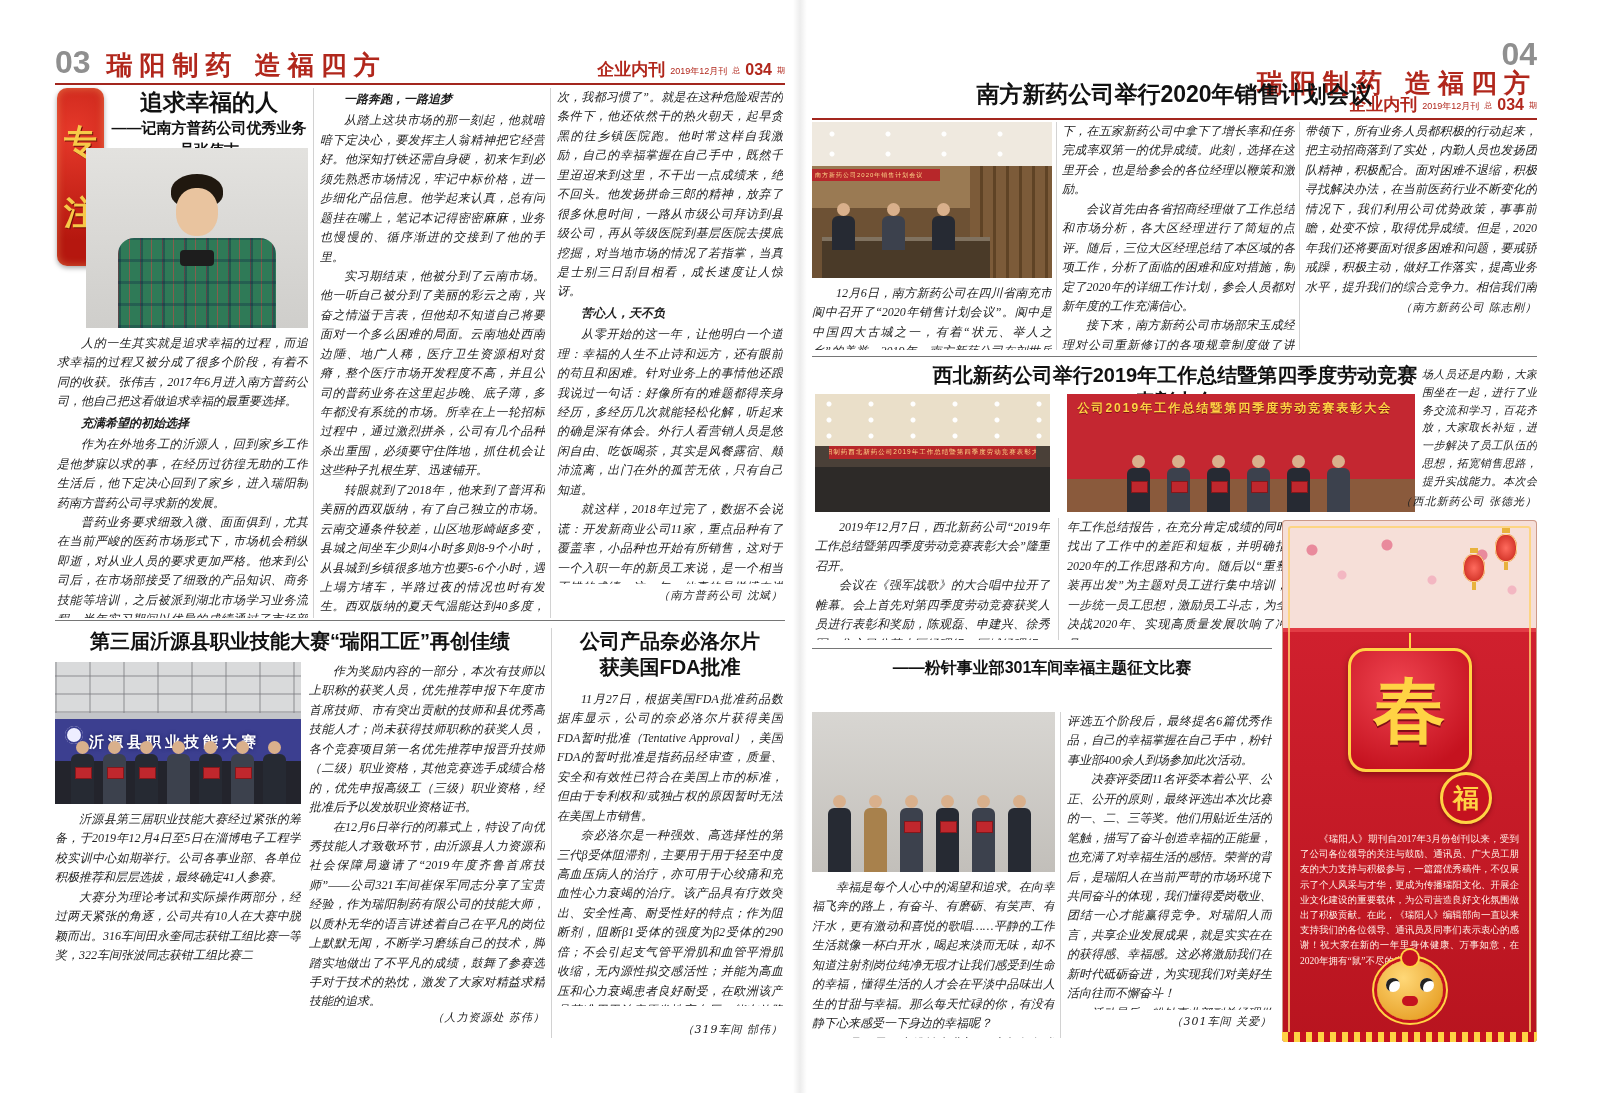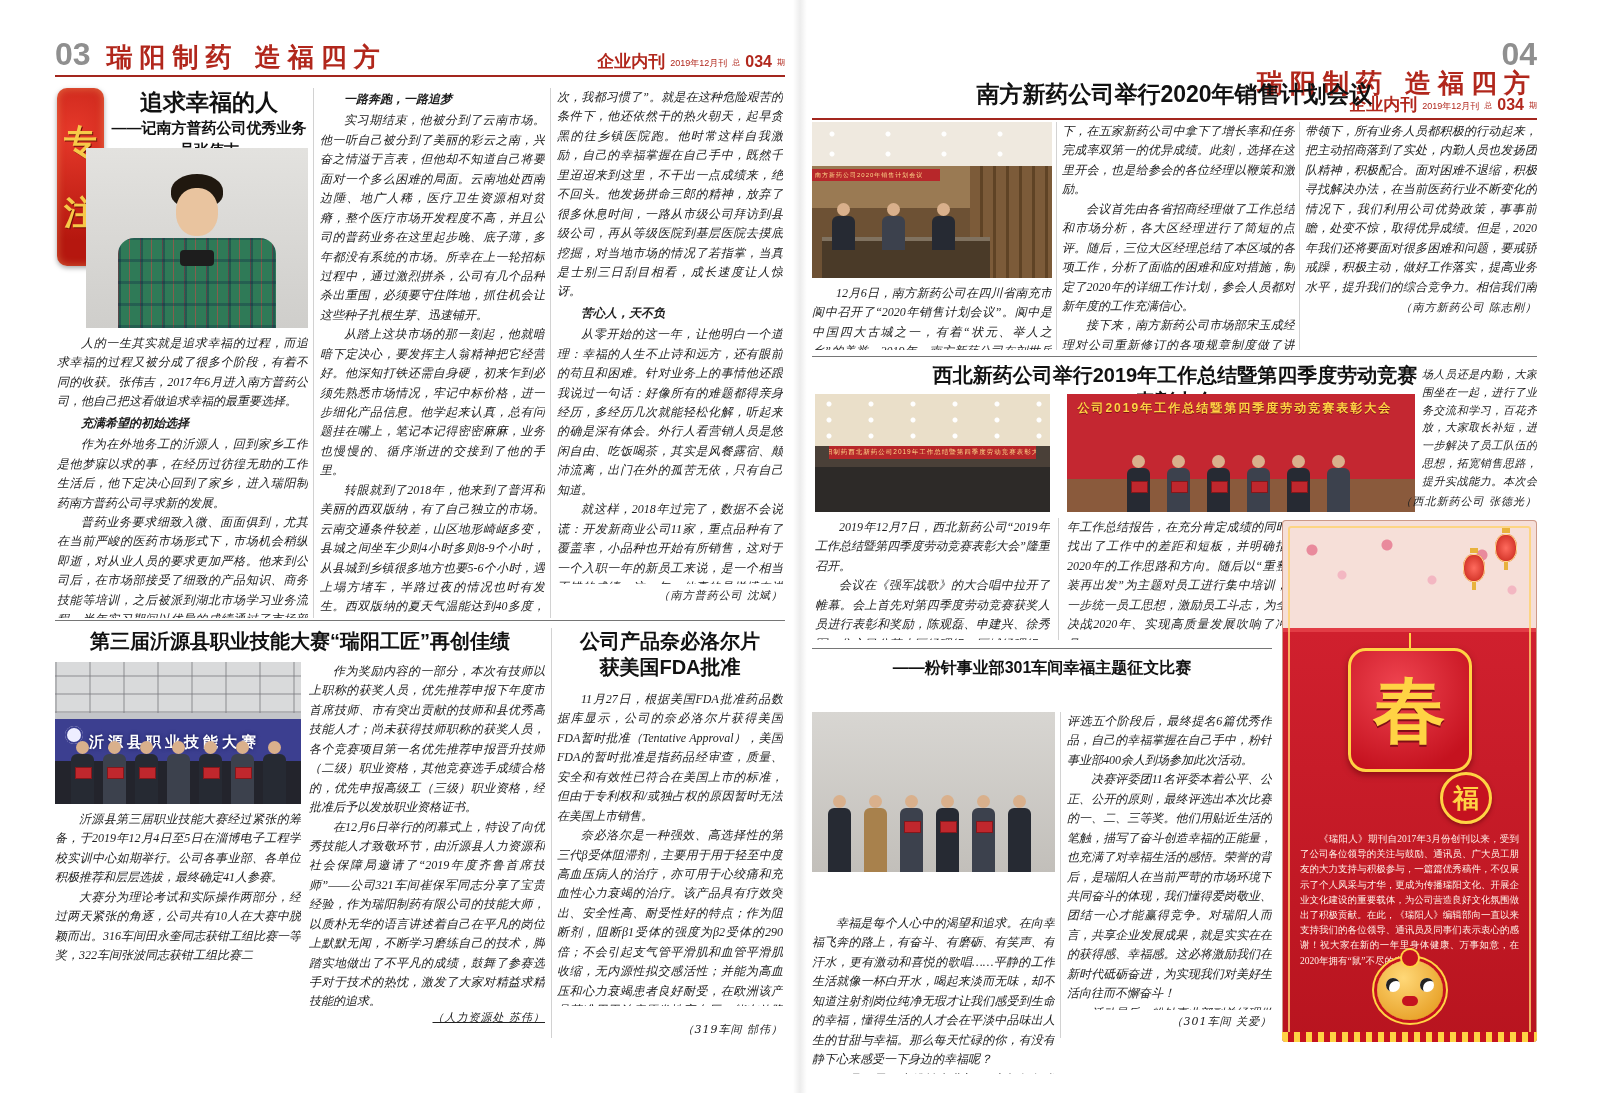--- a/index.html
+++ b/index.html
@@ -122,21 +122,21 @@
   #lion .pom{position:absolute;left:50%;top:-4px;transform:translateX(-50%);width:16px;height:16px;border-radius:50%;background:#c5121f;box-shadow:0 0 0 2px #ffd344;}
   #poster .fringe{position:absolute;left:0;right:0;bottom:0;height:10px;
      background:repeating-linear-gradient(90deg,#ffd344 0 6px,#c5121f 6px 12px);}
 </style>
 </head>
 <body>
 
 <div id="sheet">
 
   <div class="page" id="pgL">
-    <div class="hdr" style="left:55px;top:38px;width:730px;text-align:right;">
+    <div class="hdr" style="left:55px;top:46px;width:730px;text-align:right;">
       <span class="pageno">03</span>
       <span class="masthead">瑞阳制药  造福四方</span>
       <span class="issue">
         <span class="j">企业内刊</span>
         <span class="d">2019年12月刊</span>
         <span class="vs">总</span>
         <span class="v">034</span>
         <span class="vs">期</span>
       </span>
     </div>
@@ -160,22 +160,22 @@
 
     <div class="col" style="left:57px;top:334px;width:251px;height:284px;">
         <p>人的一生其实就是追求幸福的过程，而追求幸福的过程又被分成了很多个阶段，有着不同的收获。张伟吉，2017年6月进入南方普药公司，他自己把这看做追求幸福的最重要选择。</p>
         <p class="sub">充满希望的初始选择</p>
         <p>作为在外地务工的沂源人，回到家乡工作是他梦寐以求的事，在经历过彷徨无助的工作生活后，他下定决心回到了家乡，进入瑞阳制药南方普药公司寻求新的发展。</p>
         <p>普药业务要求细致入微、面面俱到，尤其在当前严峻的医药市场形式下，市场机会稍纵即逝，对从业人员的要求更加严格。他来到公司后，在市场部接受了细致的产品知识、商务技能等培训，之后被派到湖北市场学习业务流程，半年实习期间以优异的成绩通过了市场部的三次考试，整个培训实习过程中，他都充满干劲，活力十足，用他自己的话说就是“走在希望的田野上，内心禁不住的澎湃”。</p>
       </div>
     <div class="vr" style="left:313px;top:88px;height:530px;"></div>
     <div class="col" style="left:320px;top:88px;width:225px;height:530px;">
         <p class="sub">一路奔跑，一路追梦</p>
+        <p>从踏上这块市场的那一刻起，他就暗暗下定决心，要发挥主人翁精神把它经营好。他深知打铁还需自身硬，初来乍到必须先熟悉市场情况，牢记中标价格，进一步细化产品信息。他学起来认真，总有问题挂在嘴上，笔记本记得密密麻麻，业务也慢慢的、循序渐进的交接到了他的手里。</p>
         <p>实习期结束，他被分到了云南市场。他一听自己被分到了美丽的彩云之南，兴奋之情溢于言表，但他却不知道自己将要面对一个多么困难的局面。云南地处西南边陲、地广人稀，医疗卫生资源相对贫瘠，整个医疗市场开发程度不高，并且公司的普药业务在这里起步晚、底子薄，多年都没有系统的市场。所幸在上一轮招标过程中，通过激烈拼杀，公司有几个品种杀出重围，必须要守住阵地，抓住机会让这些种子扎根生芽、迅速铺开。</p>
-        <p>从踏上这块市场的那一刻起，他就暗暗下定决心，要发挥主人翁精神把它经营好。他深知打铁还需自身硬，初来乍到必须先熟悉市场情况，牢记中标价格，进一步细化产品信息。他学起来认真，总有问题挂在嘴上，笔记本记得密密麻麻，业务也慢慢的、循序渐进的交接到了他的手里。</p>
         <p>转眼就到了2018年，他来到了普洱和美丽的西双版纳，有了自己独立的市场。云南交通条件较差，山区地形崎岖多变，县城之间坐车少则4小时多则8-9个小时，从县城到乡镇很多地方也要5-6个小时，遇上塌方堵车，半路过夜的情况也时有发生。西双版纳的夏天气温能达到40多度，背包里除了电脑、零食和水，还得准备两个手机充电宝和防晒霜。短短的时间，原先白白净净的小鲜肉，快变成了陈年的老火腿，但他却从来没有抱怨过。</p>
       </div>
     <div class="vr" style="left:550px;top:88px;height:530px;"></div>
     <div class="col" style="left:557px;top:88px;width:226px;height:496px;">
         <p class="cont">次，我都习惯了”。就是在这种危险艰苦的条件下，他还依然干的热火朝天，起早贪黑的往乡镇医院跑。他时常这样自我激励，自己的幸福掌握在自己手中，既然千里迢迢来到这里，不干出一点成绩来，绝不回头。他发扬拼命三郎的精神，放弃了很多休息时间，一路从市级公司拜访到县级公司，再从等级医院到基层医院去摸底挖掘，对当地市场的情况了若指掌，当真是士别三日刮目相看，成长速度让人惊讶。</p>
         <p class="sub">苦心人，天不负</p>
         <p>从零开始的这一年，让他明白一个道理：幸福的人生不止诗和远方，还有眼前的苟且和困难。针对业务上的事情他还跟我说过一句话：好像所有的难题都得亲身经历，多经历几次就能轻松化解，听起来的确是深有体会。外行人看营销人员是悠闲自由、吃饭喝茶，其实是风餐露宿、颠沛流离，出门在外的孤苦无依，只有自己知道。</p>
         <p>就这样，2018年过完了，数据不会说谎：开发新商业公司11家，重点品种有了覆盖率，小品种也开始有所销售，这对于一个入职一年的新员工来说，是一个相当不错的成绩。这一年，他真的是拼搏奋进的典范。来到2019年后，他逐渐从容、更加有创意，依然勤奋、有勇气、有决心。天道酬勤，这一年他所负责的区域业务量增长了三倍。</p>
       </div>
     <div class="byline" style="left:557px;top:588px;width:226px;">（南方普药公司  沈斌）</div>
@@ -198,21 +198,21 @@
     </div>
 
     <div class="col" style="left:55px;top:810px;width:246px;height:228px;">
         <p>沂源县第三届职业技能大赛经过紧张的筹备，于2019年12月4日至5日在淄博电子工程学校实训中心如期举行。公司各事业部、各单位积极推荐和层层选拔，最终确定41人参赛。</p>
         <p>大赛分为理论考试和实际操作两部分，经过两天紧张的角逐，公司共有10人在大赛中脱颖而出。316车间田永奎同志获钳工组比赛一等奖，322车间张波同志获钳工组比赛二</p>
       </div>
     <div class="col" style="left:309px;top:662px;width:236px;height:344px;">
         <p>作为奖励内容的一部分，本次有技师以上职称的获奖人员，优先推荐申报下年度市首席技师、市有突出贡献的技师和县优秀高技能人才；尚未获得技师职称的获奖人员，各个竞赛项目第一名优先推荐申报晋升技师（二级）职业资格，其他竞赛选手成绩合格的，优先申报高级工（三级）职业资格，经批准后予以发放职业资格证书。</p>
         <p>在12月6日举行的闭幕式上，特设了向优秀技能人才致敬环节，由沂源县人力资源和社会保障局邀请了“2019年度齐鲁首席技师”——公司321车间崔保军同志分享了宝贵经验，作为瑞阳制药有限公司的技能大师，以质朴无华的语言讲述着自己在平凡的岗位上默默无闻，不断学习磨练自己的技术，脚踏实地做出了不平凡的成绩，鼓舞了参赛选手对于技术的热忱，激发了大家对精益求精技能的追求。</p>
       </div>
-    <div class="byline" style="left:309px;top:1010px;width:236px;text-decoration:underline;">（人力资源处  苏伟）</div>
+    <div class="byline" style="left:309px;top:1010px;width:236px;">（人力资源处  苏伟）</div>
 
     <div class="vr" style="left:551px;top:628px;height:410px;"></div>
 
     <div class="t-l" style="left:557px;top:628px;width:226px;">
       <div>公司产品奈必洛尔片</div>
       <div>获美国FDA批准</div>
     </div>
     <div class="col" style="left:557px;top:690px;width:226px;height:316px;">
         <p>11月27日，根据美国FDA批准药品数据库显示，公司的奈必洛尔片获得美国FDA暂时批准（Tentative Approval），美国FDA的暂时批准是指药品经审查，质量、安全和有效性已符合在美国上市的标准，但由于专利权和/或独占权的原因暂时无法在美国上市销售。</p>
         <p>奈必洛尔是一种强效、高选择性的第三代β受体阻滞剂，主要用于用于轻至中度高血压病人的治疗，亦可用于心绞痛和充血性心力衰竭的治疗。该产品具有疗效突出、安全性高、耐受性好的特点；作为阻断剂，阻断β1受体的强度为β2受体的290倍；不会引起支气管平滑肌和血管平滑肌收缩，无内源性拟交感活性；并能为高血压和心力衰竭患者良好耐受，在欧洲该产品获准用于治疗原发性高血压，能有效降低心力衰竭患者的死亡率。</p>
@@ -300,21 +300,21 @@
 
     <div class="photo" id="ph-essay" style="left:12px;top:712px;width:243px;height:160px;">
       <div class="fg" style="left:16px;height:64px;"></div>
       <div class="fg tan" style="left:52px;height:64px;"></div>
       <div class="fg alt cert" style="left:88px;height:64px;"></div>
       <div class="fg cert" style="left:124px;height:64px;"></div>
       <div class="fg alt cert" style="left:160px;height:64px;"></div>
       <div class="fg" style="left:196px;height:64px;"></div>
     </div>
 
-    <div class="col" style="left:12px;top:878px;width:243px;height:160px;margin-top:36px;">
+    <div class="col" style="left:12px;top:878px;width:243px;height:160px;">
         <p>幸福是每个人心中的渴望和追求。在向幸福飞奔的路上，有奋斗、有磨砺、有笑声、有汗水，更有激动和喜悦的歌唱……平静的工作生活就像一杯白开水，喝起来淡而无味，却不知道注射剂岗位纯净无瑕才让我们感受到生命的幸福，懂得生活的人才会在平淡中品味出人生的甘甜与幸福。那么每天忙碌的你，有没有静下心来感受一下身边的幸福呢？</p>
         <p>11月30日，由粉针事业部301车间组织发起的“你幸福吗”主题征文比赛完美落下帷幕。比赛自11月8日始，收到了来自车间各岗位的50篇参赛作品，历经三轮的赛程，在策划筹备、动员部署、检查促收、收集征文、集中</p>
       </div>
     <div class="vr" style="left:260px;top:712px;height:326px;"></div>
     <div class="col" style="left:267px;top:712px;width:205px;height:298px;">
         <p class="cont">评选五个阶段后，最终提名6篇优秀作品，自己的幸福掌握在自己手中，粉针事业部400余人到场参加此次活动。</p>
         <p>决赛评委团11名评委本着公平、公正、公开的原则，最终评选出本次比赛的一、二、三等奖。他们用贴近生活的笔触，描写了奋斗创造幸福的正能量，也充满了对幸福生活的感悟。荣誉的背后，是瑞阳人在当前严苛的市场环境下共同奋斗的体现，我们懂得爱岗敬业、团结一心才能赢得竞争。对瑞阳人而言，共享企业发展成果，就是实实在在的获得感、幸福感。这必将激励我们在新时代砥砺奋进，为实现我们对美好生活向往而不懈奋斗！</p>
         <p>活动最后，粉针事业部副总经理做了总结讲话。在对本次活动圆满举行表示祝贺后，他又给大家讲明了当前医药行业严峻的市场形势，同时也提到了公司各方面的应对之策，幸福是靠大家一起奋斗的。并表示，只要全体瑞阳人戮力同心、团结一致，积极应对挑战，我们的工作、生活肯定会越来越幸福。</p>
       </div>
     <div class="byline" style="left:267px;top:1014px;width:205px;">（301车间  关爱）</div>

